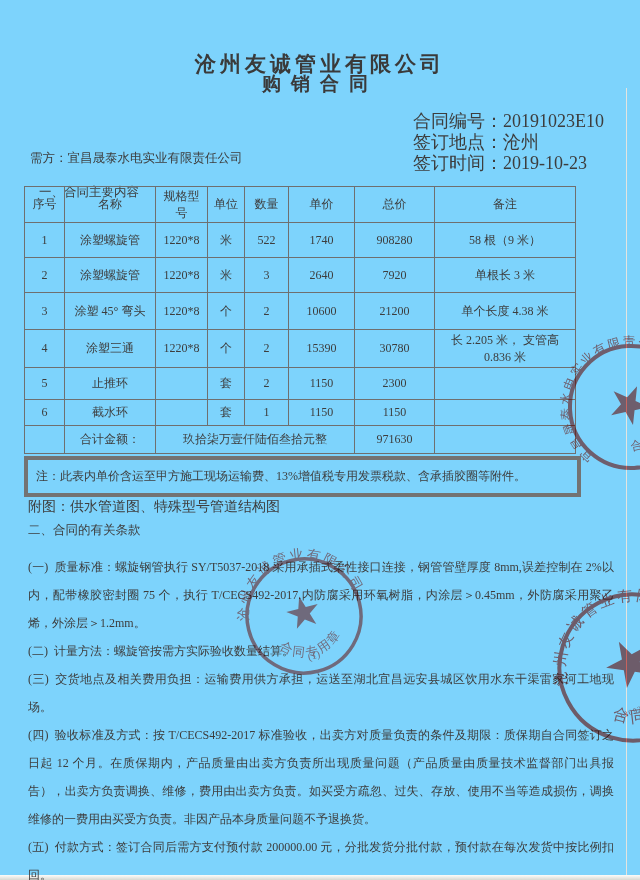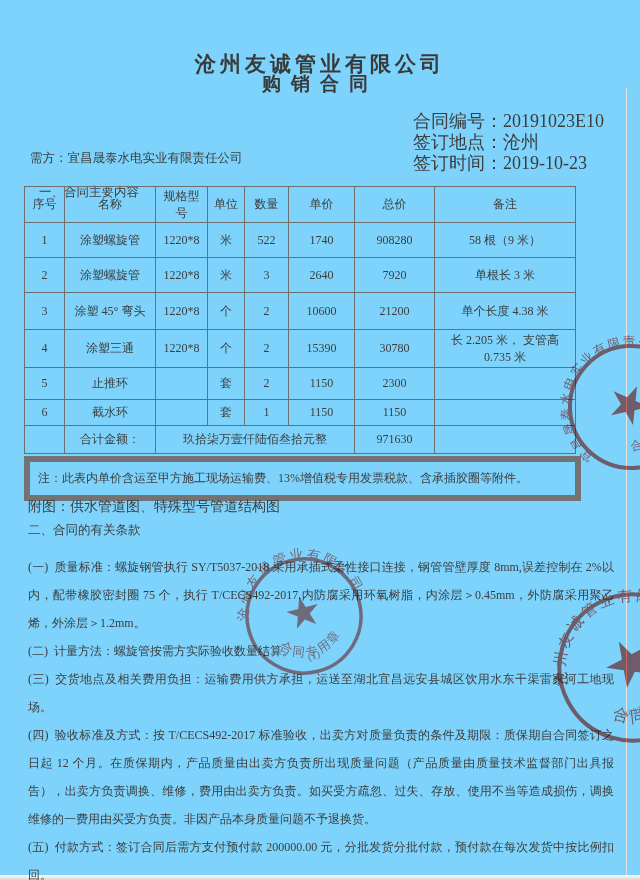--- a/index.html
+++ b/index.html
@@ -24,21 +24,21 @@
   .meta div{white-space:nowrap;}
   table.items{
     position:absolute;left:24px;top:186px;width:551px;border-collapse:collapse;
     table-layout:fixed;font-size:12px;text-align:center;color:#3d3d3d;border-radius:26px;
   }
   table.items th,table.items td{border:1px solid #6f6f6f;font-weight:normal;padding:1px 2px;line-height:1.35;}
   tr.hdr{height:36px;} tr.r1{height:35px;} tr.r2{height:35px;} tr.r3{height:37px;}
   tr.r4{height:38px;} tr.r5{height:32px;} tr.r6{height:26px;} tr.total{height:28px;}
   .note-box{
     position:absolute;left:24px;top:456px;width:557px;box-sizing:border-box;
-    border:6px solid #737373;padding:8px 8px;font-size:12px;
+    border:4px solid #737373;padding:8px 8px;font-size:12px;
   }
   .attachment{position:absolute;left:28px;top:498px;font-size:14px;}
   .sec2-heading{left:28px;top:522px;}
   .clauses{position:absolute;left:28px;top:553px;width:586px;font-size:12px;line-height:28px;text-align:justify;}
   .clauses p{margin:0;}
   .clauses .marker{margin-right:6px;}
   .stamp{position:absolute;pointer-events:none;mix-blend-mode:multiply;}
   .stamp-mid{left:229px;top:541px;transform:rotate(-14deg);opacity:.72;}
   .stamp-buyer{left:546px;top:322px;transform:rotate(-48deg);opacity:.8;}
   .stamp-right{left:540px;top:575px;transform:rotate(-28deg);opacity:.82;}
@@ -122,21 +122,21 @@
       <td>单个长度 4.38 米</td>
     </tr>
     <tr class="r4">
       <td>4</td>
       <td>涂塑三通</td>
       <td>1220*8</td>
       <td>个</td>
       <td>2</td>
       <td>15390</td>
       <td>30780</td>
-      <td>长 2.205 米， 支管高 0.735 米</td>
+      <td>长 2.205 米， 支管高 0.836 米</td>
     </tr>
     <tr class="r5">
       <td>5</td>
       <td>止推环</td>
       <td></td>
       <td>套</td>
       <td>2</td>
       <td>1150</td>
       <td>2300</td>
       <td></td>

